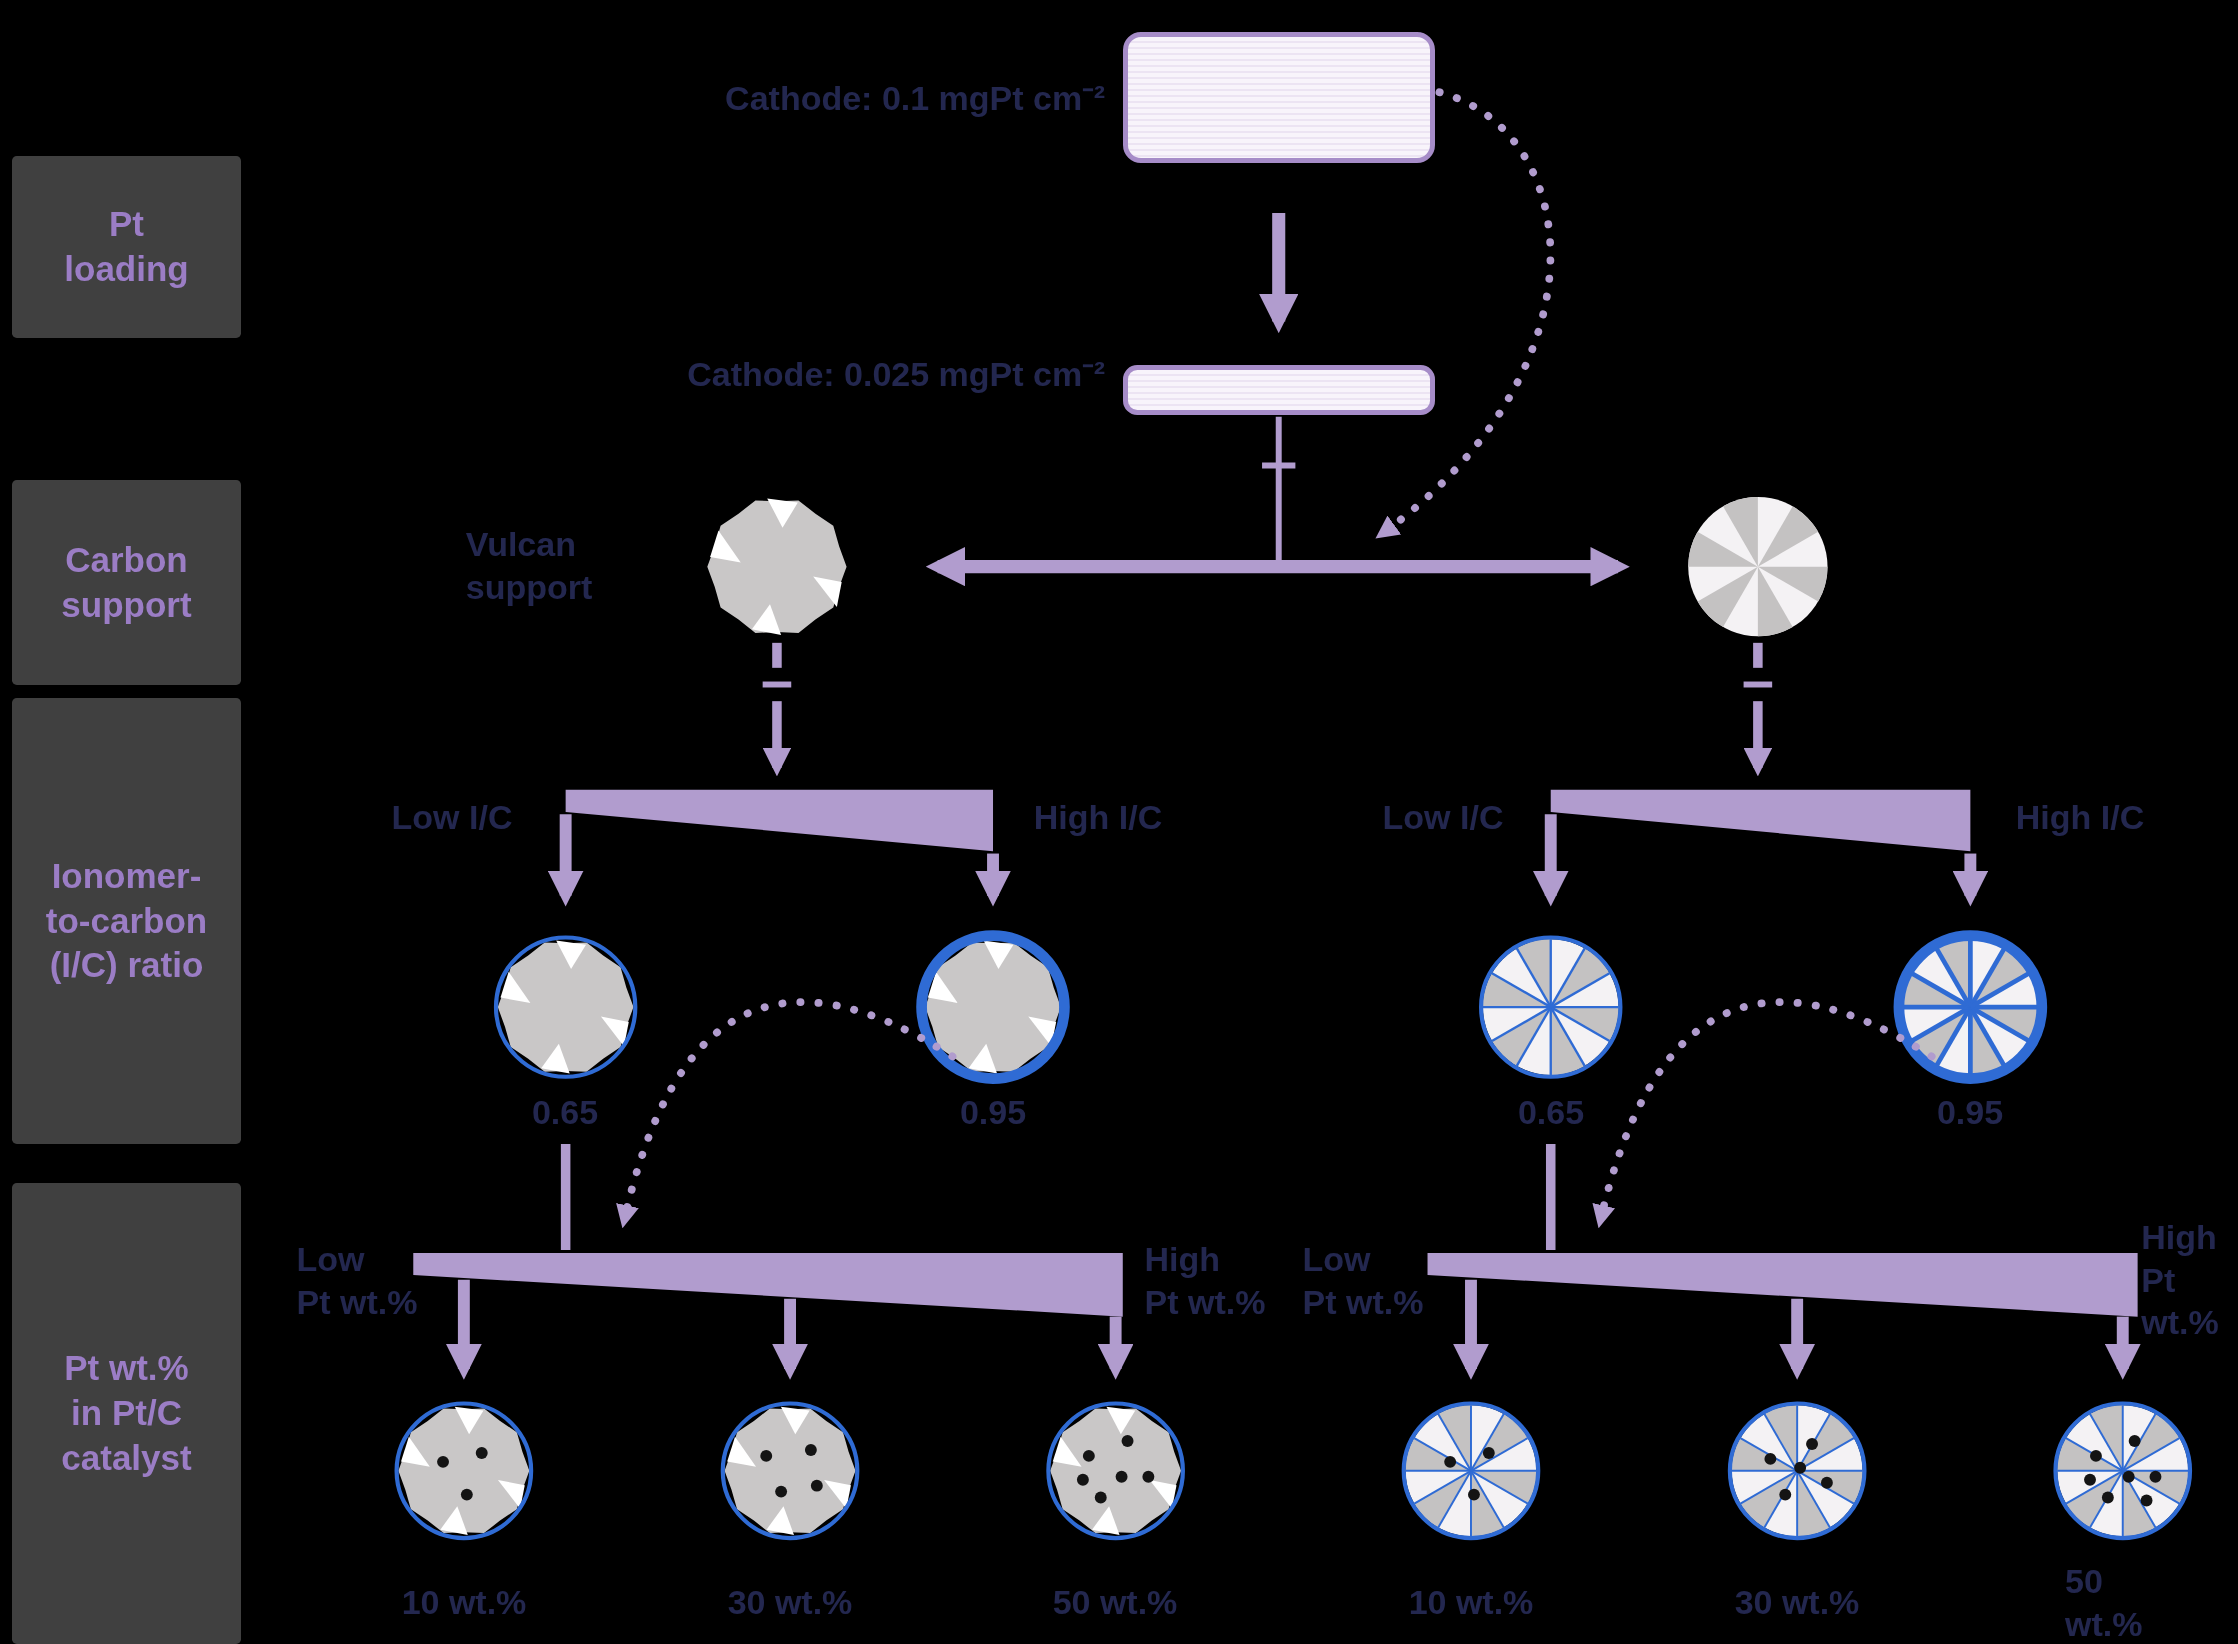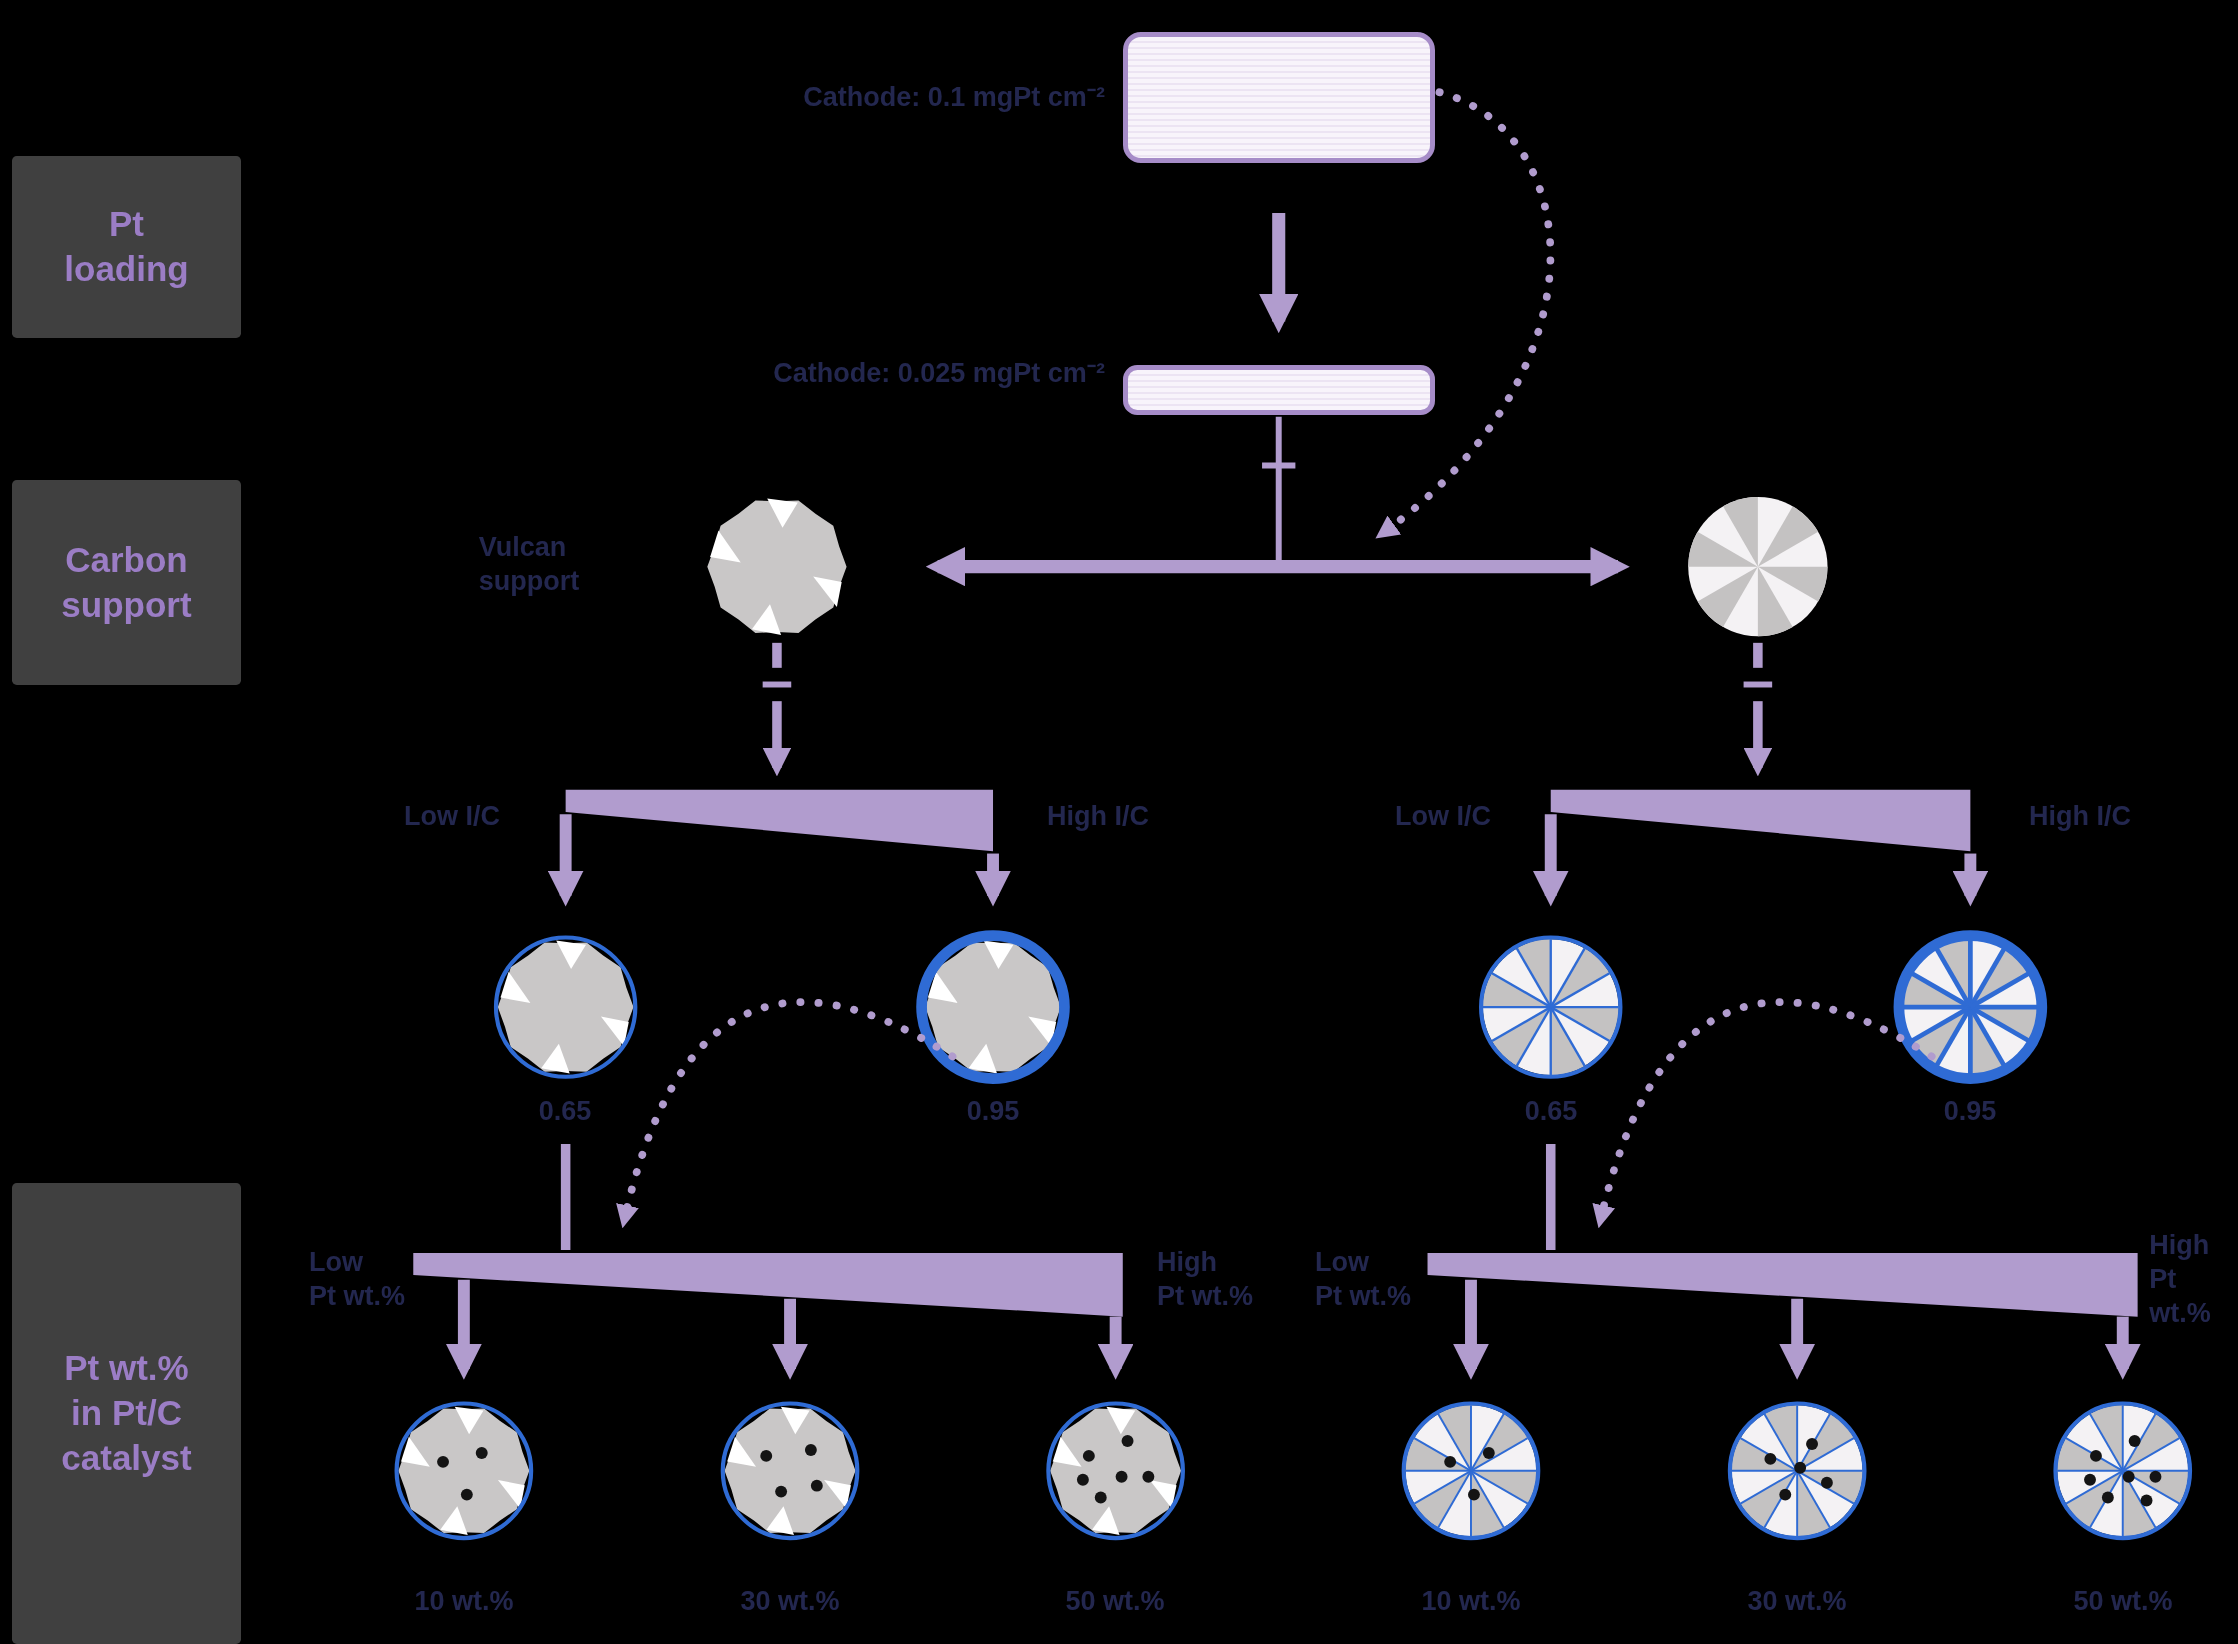--- a/index.html
+++ b/index.html
@@ -4,21 +4,21 @@
 <style>
   html,body{margin:0;padding:0;background:#000;}
   .stage{position:relative;width:2239px;height:1644px;background:#000;overflow:hidden;
          font-family:"Liberation Sans",sans-serif;}
   .sidebar-box{position:absolute;left:12px;width:229px;background:#404040;border-radius:4.8px;
         display:flex;align-items:center;justify-content:center;text-align:center;
         color:#9b7dc5;font-weight:bold;font-size:35px;line-height:1.28;white-space:pre-line;}
   .flowbox{position:absolute;left:1123px;width:312px;border:5.4px solid #a68cc8;border-radius:18px;
         background:repeating-linear-gradient(180deg,#f8f4fb 0px,#f8f4fb 4.2px,#ece4f3 4.2px,#ece4f3 6px);
         box-sizing:border-box;}
-  .dark-label{position:absolute;color:#23274f;font-size:27px;font-weight:bold;line-height:1.25;
+  .dark-label{position:absolute;color:#23274f;font-size:34px;font-weight:bold;line-height:1.25;
         white-space:pre-line;}
   .center{transform:translate(-50%,-50%);}
   .right-align{transform:translateY(-50%);text-align:right;}
   svg{position:absolute;left:0;top:0;}
   .arrow{stroke:#b19cce;fill:none;}
   .wedge{fill:#b19cce;stroke:none;}
   .dotted{stroke:#b19cce;fill:none;stroke-width:13;stroke-dasharray:0.5 30;stroke-linecap:round;}
 </style>
 </head>
 <body>
@@ -199,20 +199,23 @@
           <circle cx="3511" cy="2486" r="10"></circle>
           <circle cx="3606" cy="2521" r="10"></circle>
         </g>
     </g>
   </svg>
 
   <div class="sidebar-box" style="top:156px;height:182px;">Pt
 loading</div>
   <div class="sidebar-box" style="top:480px;height:205px;">Carbon
 support</div>
+  <div class="sidebar-box" style="top:698px;height:446px;">Ionomer-
+to-carbon
+(I/C) ratio</div>
   <div class="sidebar-box" style="top:1183px;height:461px;">Pt wt.%
 in Pt/C
 catalyst</div>
 
   <div class="flowbox" style="top:32px;height:131px;"></div>
   <div class="flowbox" style="top:365px;height:50px;border-radius:14.3px;"></div>
 
   <div class="dark-label right-align" style="right:1134px;top:98px;">Cathode: 0.1 mgPt cm⁻²</div>
   <div class="dark-label right-align" style="right:1134px;top:374px;">Cathode: 0.025 mgPt cm⁻²</div>
 

